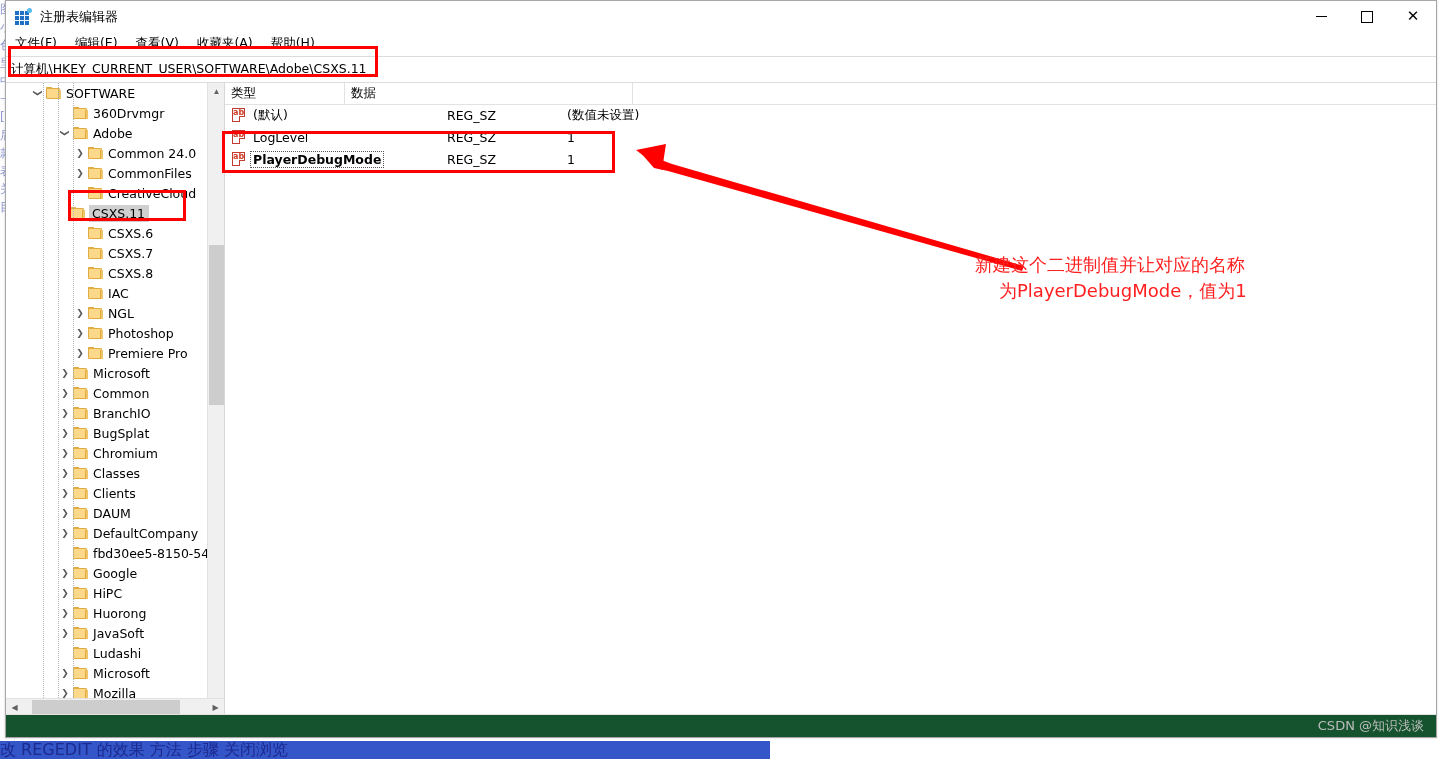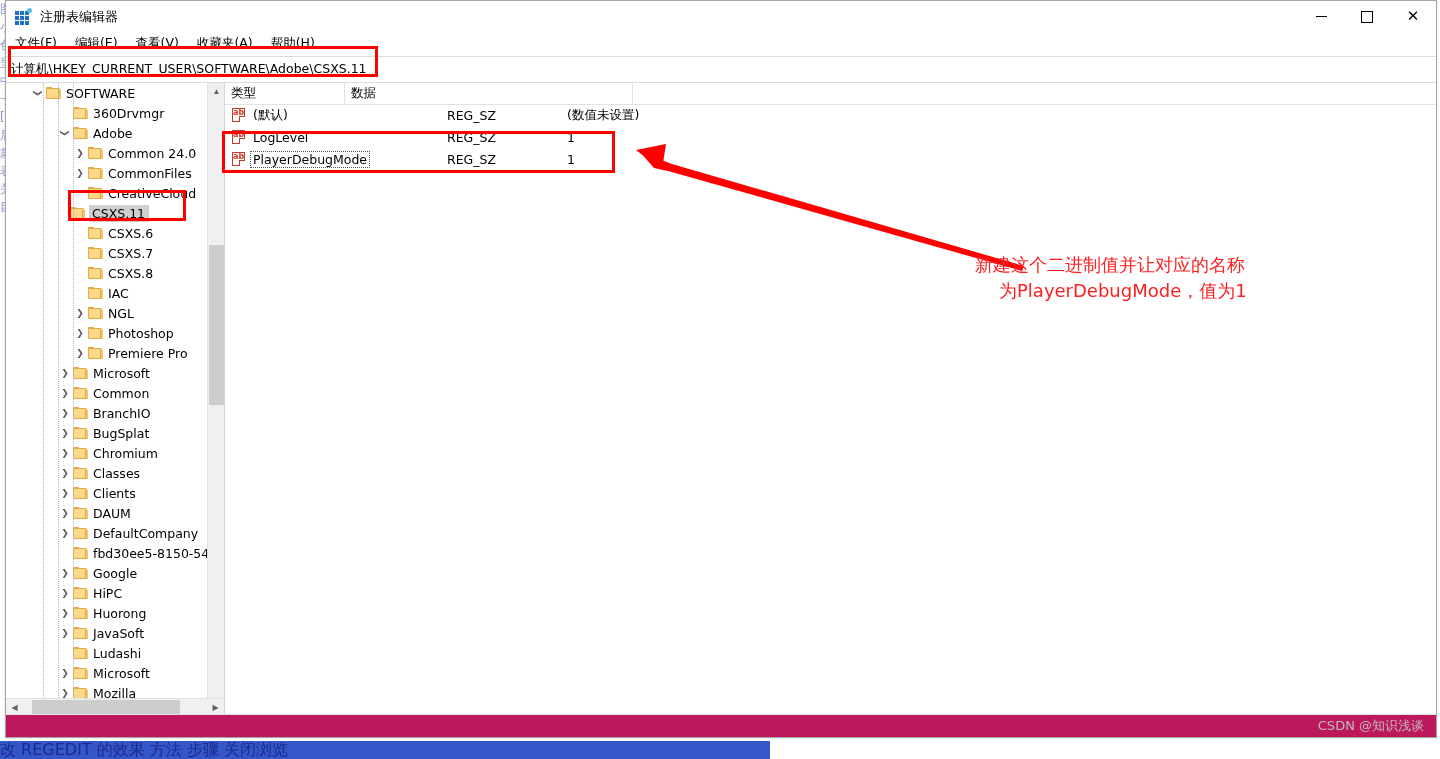--- a/index.html
+++ b/index.html
@@ -228,28 +228,28 @@
   }
   .ab-icon .ab {
     position: absolute; left: 1px; top: 0px; width: 11px; height: 9px;
     font-size: 8px; font-weight: bold; color: #d23b24;
     line-height: 9px; text-align: center;
     font-family: "DejaVu Sans", sans-serif;
   }
   .cell-name { box-sizing: border-box; }
   .cell-name .nm { padding: 1px 3px; }
   .list-row.focused .cell-name .nm {
-    border: 1px dotted #555; padding: 0px 2px;
+    border: 1px dotted #555; padding: 0px 2px; font-weight: bold;
   }
   .cell-type, .cell-data { box-sizing: border-box; padding-left: 7px; }
 
   
   .statusbar {
     position: absolute; left: 0; right: 0; bottom: 0; height: 22px;
-    background: #be185d; border-top: 1px solid #e2e2e2;
+    background: #14532d; border-top: 1px solid #e2e2e2;
     display: flex; align-items: center; justify-content: flex-end;
   }
   .watermark {
     font-size: 13px; color: #bdbdbd; padding-right: 12px; white-space: nowrap;
     font-family: "DejaVu Sans", sans-serif;
   }
 
   
   .anno-rect {
     position: absolute; border: 3px solid #fe0000; box-sizing: border-box;

